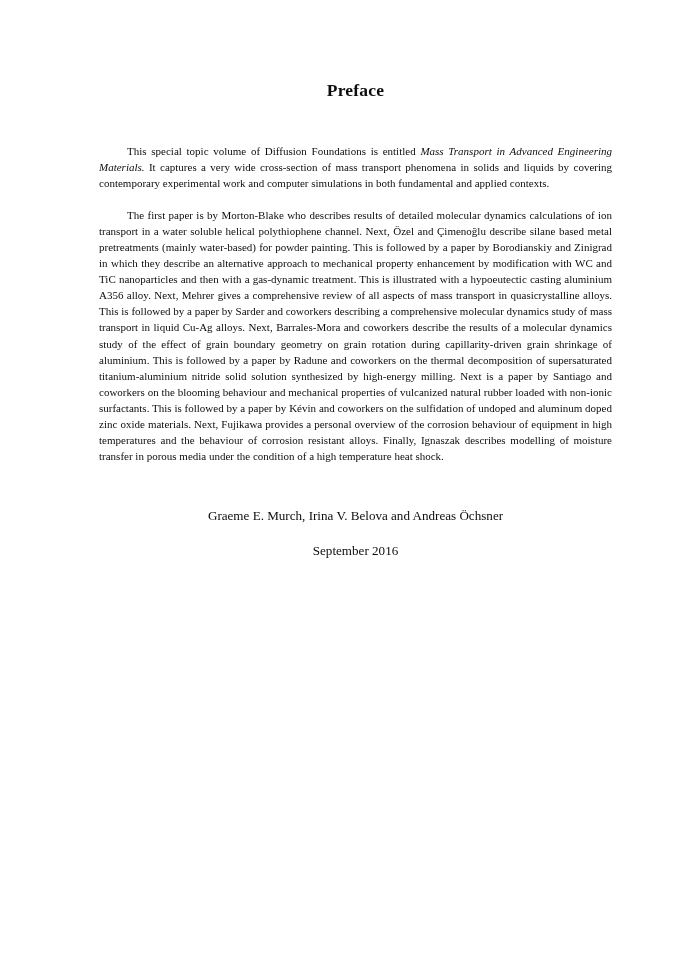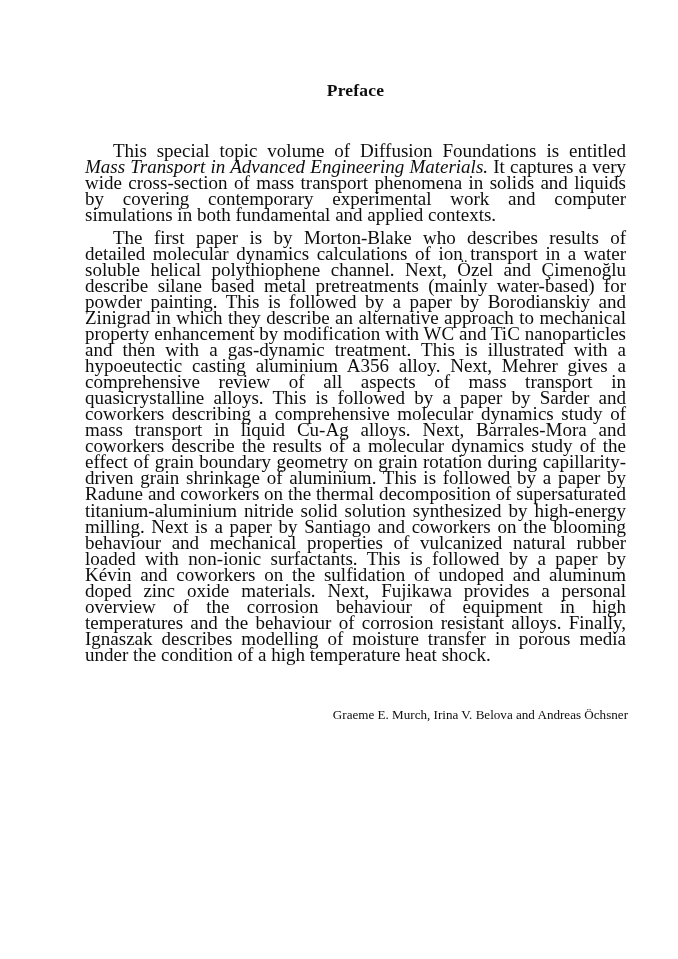--- a/index.html
+++ b/index.html
@@ -39,38 +39,38 @@
     text-align: center;
     font-weight: bold;
     font-size: 17.5px;
     line-height: 20px;
     margin: 0;
     padding-top: 80px;
     letter-spacing: 0.2px;
   }
 
   .body-para {
-    margin: 2px;
-    font-size: 19px;
+    margin: 16px;
+    font-size: 11px;
     line-height: 16.05px;
     text-align: justify;
     text-justify: inter-word;
     text-indent: 28px;
     hyphens: none;
   }
 
   .para-gap-first  { margin-top: 43px; }
   .para-gap        { margin-top: 6.5px; }
   .para-gap-thanks { margin-top: 6.5px; }
 
   .byline {
     margin: 0;
     font-size: 13.1px;
     line-height: 16.05px;
-    text-align: right;
+    text-align: center;
     text-indent: 0;
   }
   .byline-gap { margin-top: 44px; }
   .date-gap   { margin-top: 19px; }
 
   em.title-italic {
     font-style: italic;
   }
 </style>
 </head>
@@ -81,15 +81,16 @@
 
     <h1 class="page-title">Preface</h1>
 
     <p class="body-para para-gap-first"><span>This special topic volume of Diffusion Foundations is entitled </span><em class="title-italic">Mass Transport in Advanced Engineering Materials.</em><span>  It captures a very wide cross-section of mass transport phenomena in solids and liquids by covering contemporary experimental work and computer simulations in both fundamental and applied contexts.</span></p>
 
     <p class="body-para para-gap">The first paper is by Morton-Blake who describes results of detailed molecular dynamics calculations of ion transport in a water soluble helical polythiophene channel. Next, Özel and Çimenoğlu describe silane based metal pretreatments (mainly water-based) for powder painting. This is followed by a paper by Borodianskiy and Zinigrad in which they describe an alternative approach to mechanical property enhancement by modification with WC and TiC nanoparticles and then with a gas-dynamic treatment. This is illustrated with a hypoeutectic casting aluminium A356 alloy. Next, Mehrer gives a comprehensive review of all aspects of mass transport in quasicrystalline alloys. This is followed by a paper by Sarder and coworkers describing a comprehensive molecular dynamics study of mass transport in liquid Cu-Ag alloys. Next, Barrales-Mora and coworkers describe the results of a molecular dynamics study of the effect of grain boundary geometry on grain rotation during capillarity-driven grain shrinkage of aluminium. This is followed by a paper by Radune and coworkers on the thermal decomposition of supersaturated titanium-aluminium nitride solid solution synthesized by high-energy milling. Next is a paper by Santiago and coworkers on the blooming behaviour and mechanical properties of vulcanized natural rubber loaded with non-ionic surfactants. This is followed by a paper by Kévin and coworkers on the sulfidation of undoped and aluminum doped zinc oxide materials. Next, Fujikawa provides a personal overview of the corrosion behaviour of equipment in high temperatures and the behaviour of corrosion resistant alloys. Finally, Ignaszak describes modelling of moisture transfer in porous media under the condition of a high temperature heat shock.</p>
 
 
     <p class="byline byline-gap">Graeme E. Murch, Irina V. Belova and Andreas Öchsner</p>
 
+    <p class="byline date-gap">September 2016</p>
 
   </div>
 </div>
 
 </body></html>

